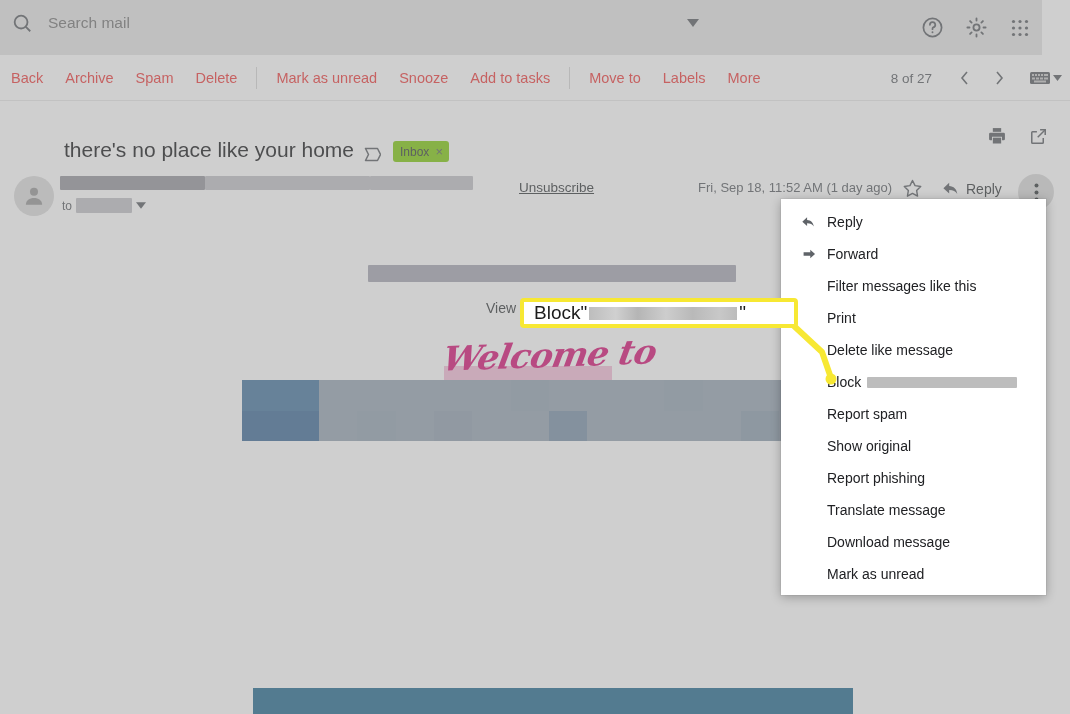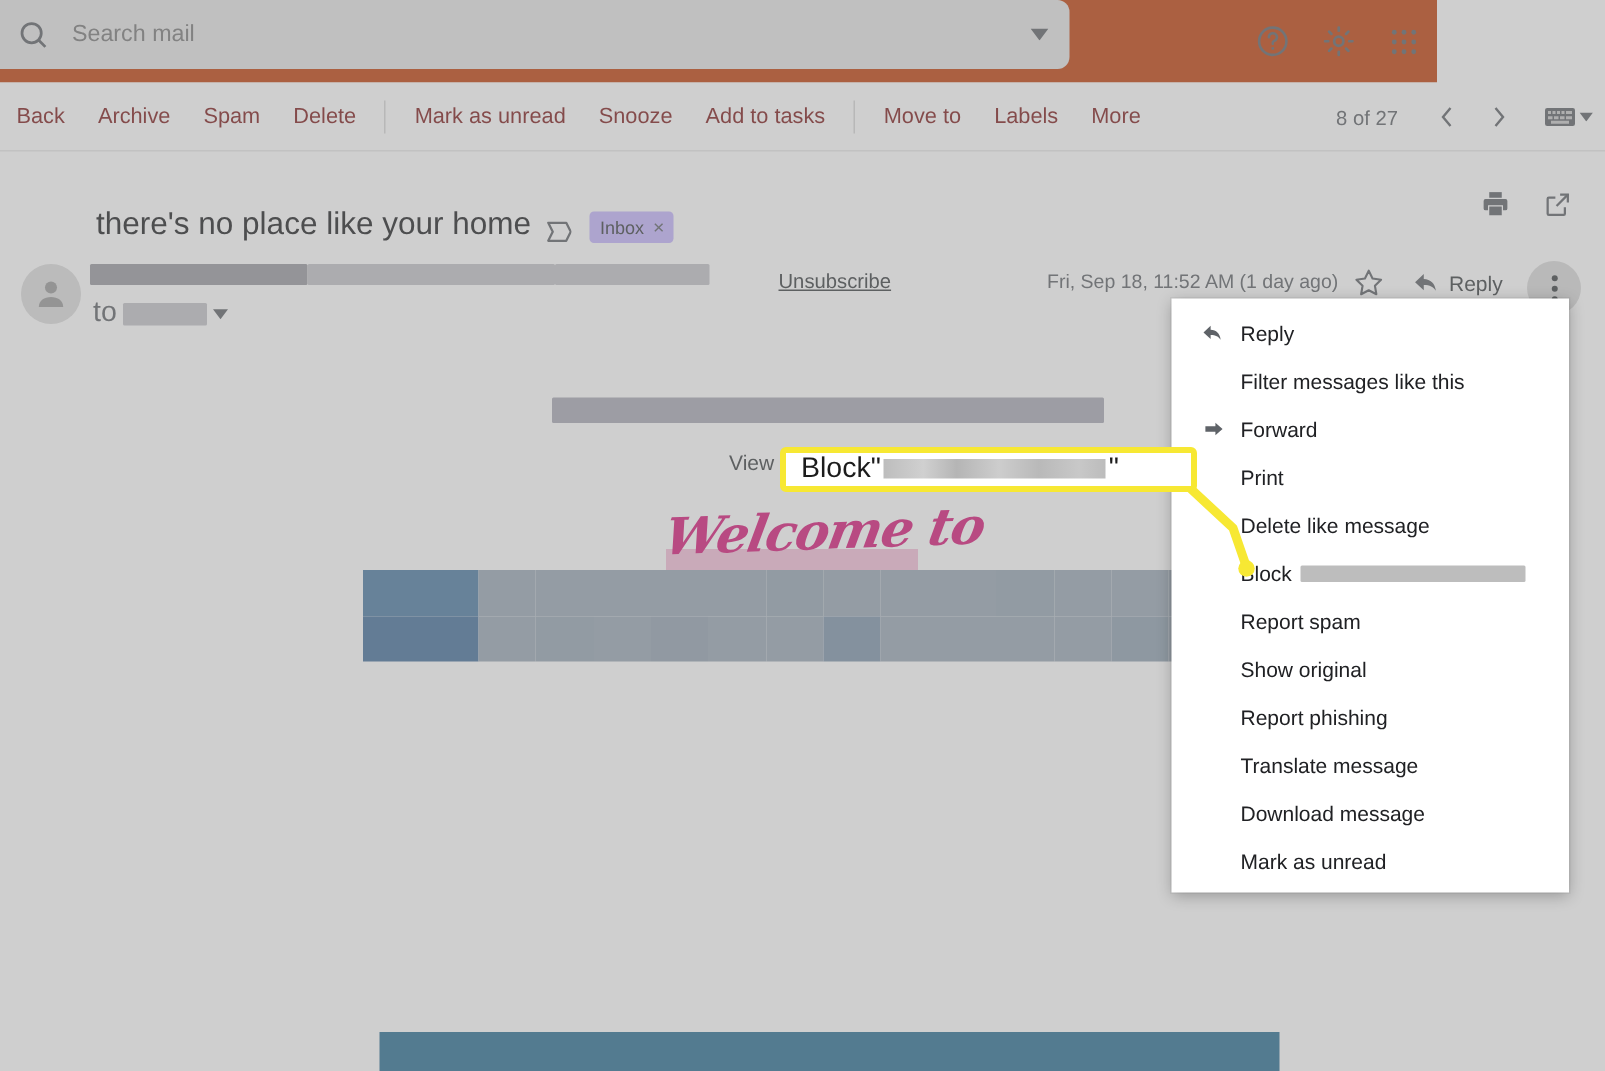--- a/index.html
+++ b/index.html
@@ -20,22 +20,22 @@
   #dim {
     position: absolute; inset: 0;
     background: rgba(140,140,140,0.42);
     pointer-events: none;
     z-index: 60;
   }
 
   
   .topbar {
     position: absolute; top: 0; left: 0;
-    width: 958px; height: 55px;
-    background: #c2410c;
+    width: 1042px; height: 55px;
+    background: #e5e5e5;
     display: flex; align-items: center;
   }
   .search-wrap {
     position: absolute; left: 0px; top: 0px;
     width: 713px; height: 46px;
     background: #e6e6e6;
     border-radius: 0 8px 8px 0;
     display: flex; align-items: center;
   }
   .search-icon {
@@ -66,21 +66,21 @@
 
   
   .toolbar {
     position: absolute; top: 55px; left: 0;
     width: 1070px; height: 46px;
     background: #ffffff;
     border-bottom: 1px solid #e8e8e8;
     display: flex; align-items: center;
   }
   .tb-item {
-    font-size: 14.5px; color: #7f1d1d;
+    font-size: 14.5px; color: #ef4444;
     padding: 0 11px; white-space: nowrap;
     cursor: pointer; line-height: 46px;
   }
   .tb-sep {
     width: 1px; height: 22px; background: #d8d8d8; margin: 0 8px;
   }
   .tb-right {
     position: absolute; right: 8px; top: 0; height: 46px;
     display: flex; align-items: center; gap: 4px;
   }
@@ -101,21 +101,21 @@
     display: flex; align-items: flex-end;
   }
   .subject-title {
     margin-left: 64px;
     font-size: 21px; color: #202124; font-weight: 400;
     white-space: nowrap;
   }
   .imp-marker { margin-left: 10px; color: #5f6368; display:flex; align-items:center;}
   .label-chip {
     margin-left: 12px;
-    background: #c4b5fd; color: #3c4043;
+    background: #84cc16; color: #3c4043;
     font-size: 12px; border-radius: 3px;
     padding: 3px 6px 3px 7px;
     display: flex; align-items: center; gap: 6px; margin-top: 48px;
   }
   .chip-x { color: #5f6368; font-size: 13px; cursor: pointer; }
   .subject-right {
     position: absolute; right: 22px; top: 0; height: 52px;
     display: flex; align-items: center; gap: 22px;
   }
   .sicon { color: #5f6368; display:flex; align-items:center; cursor:pointer;}
@@ -146,21 +146,21 @@
     text-decoration: underline; cursor: pointer;
   }
   .date-txt {
     position: absolute; left: 698px; top: 8px;
     font-size: 13px; color: #5f6368; white-space: nowrap;
   }
   .to-line {
     position: absolute; left: 62px; top: 26px;
     display: flex; align-items: center; gap: 4px;
   }
-  .to-lbl { font-size: 19px; color: #5f6368; }
+  .to-lbl { font-size: 12px; color: #5f6368; }
   .act-star { position:absolute; left:902px; top:6px; color:#5f6368; cursor:pointer;}
   .act-reply-ic { position:absolute; left:942px; top:8px; color:#5f6368; cursor:pointer;}
   .act-reply-tx { position:absolute; left:966px; top:9px; font-size:14px; color:#3c4043; cursor:pointer;}
   .act-more {
     position:absolute; left:1018px; top:2px;
     width:36px; height:36px; border-radius:50%;
     background:#dadada;
     display:flex; align-items:center; justify-content:center;
     color:#3c4043; cursor:pointer; z-index: 40;
   }
@@ -480,32 +480,32 @@
 
   <div class="menu" id="menu">
       <div class="mi">
         <span class="mi-ic">
           <svg width="16" height="14" viewBox="0 0 24 22" fill="currentColor">
             <path d="M9 3.5v4.2c6 .4 9.5 3.6 10.5 10.3-2.2-3.4-5.2-5-10.5-5v4.4L1.5 10.6z"></path>
           </svg>
         </span>
         <span class="mi-tx">Reply</span>
       </div>
-      <div class="mi mi-noic">
-        <span class="mi-tx">Filter messages like this</span>
-      </div>
       <div class="mi">
         <span class="mi-ic">
           <svg width="16" height="14" viewBox="0 0 24 22" fill="currentColor">
             <path d="M14 4.5v3.6H3.5v5.8H14v3.6l7.5-6.5z"></path>
           </svg>
         </span>
         <span class="mi-tx">Forward</span>
       </div>
       <div class="mi mi-noic">
+        <span class="mi-tx">Filter messages like this</span>
+      </div>
+      <div class="mi mi-noic">
         <span class="mi-tx">Print</span>
       </div>
       <div class="mi mi-noic">
         <span class="mi-tx">Delete like message</span>
       </div>
       <div class="mi mi-noic">
         <span class="mi-tx">Block</span>
         <span class="mi-redact" style="width: 150px;"></span>
       </div>
       <div class="mi mi-noic">

